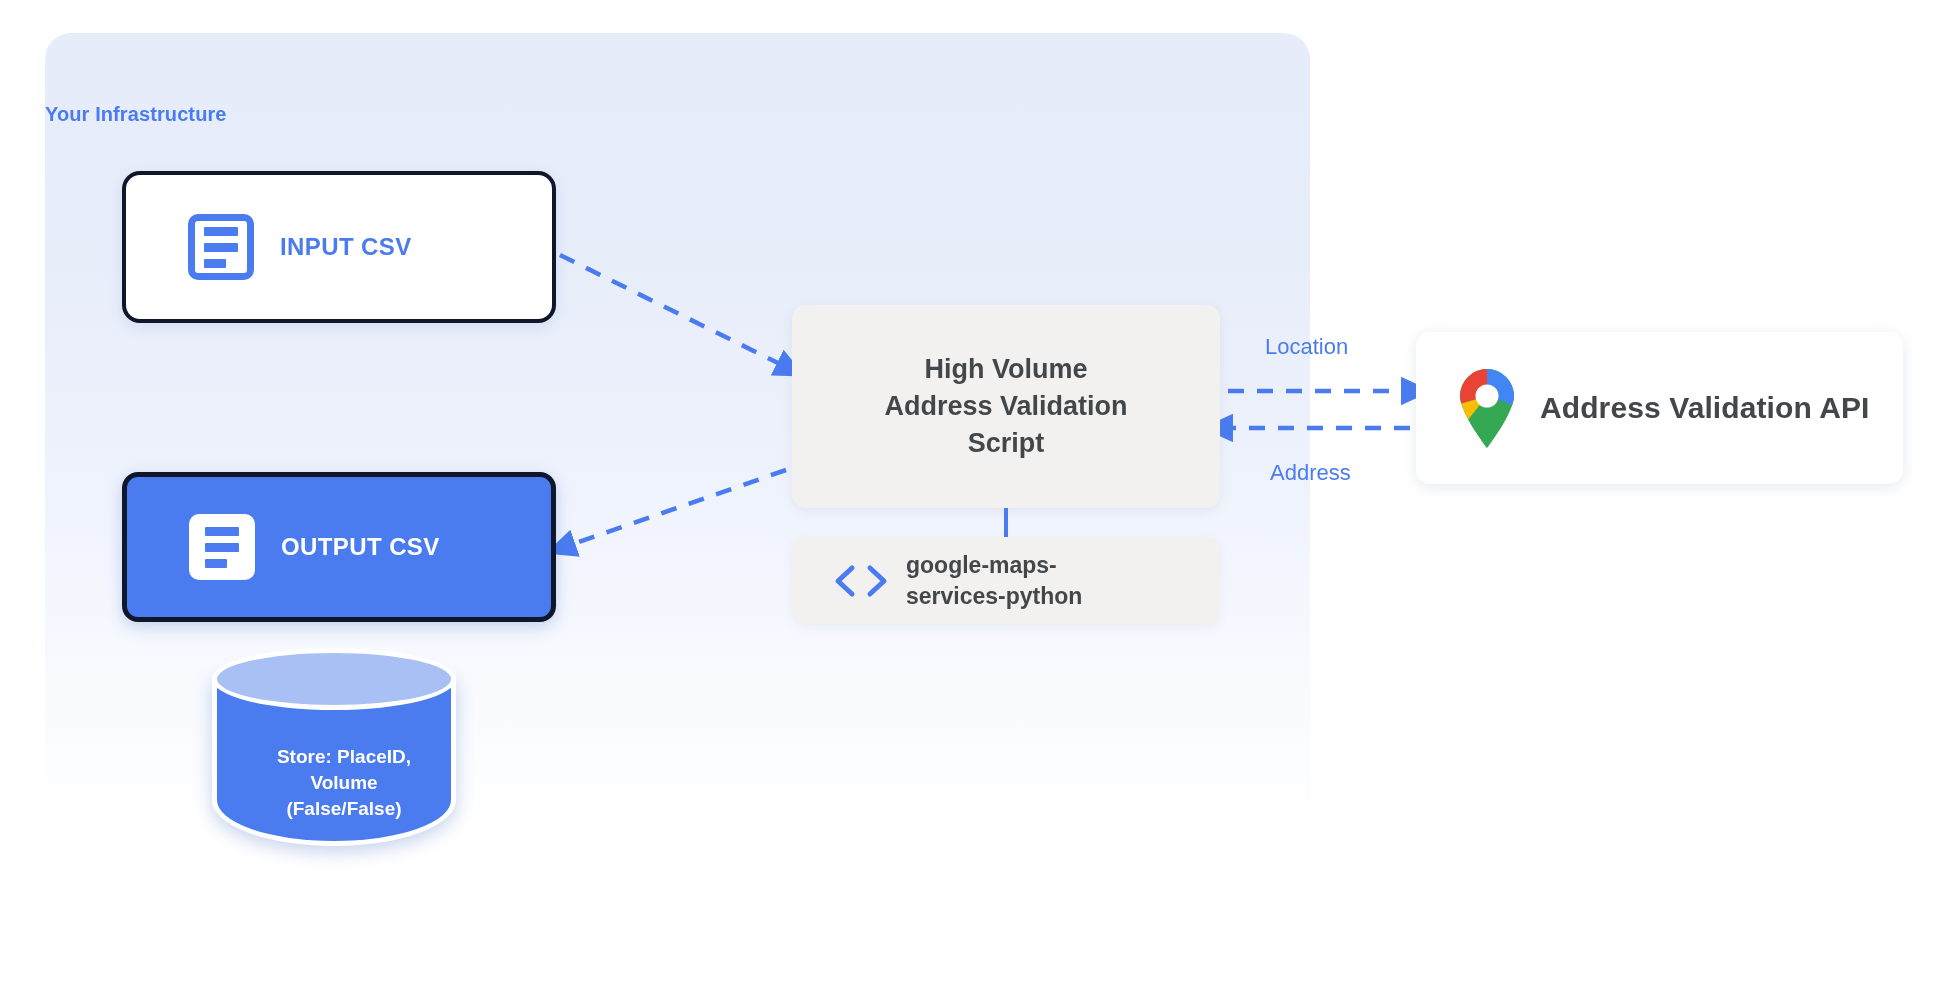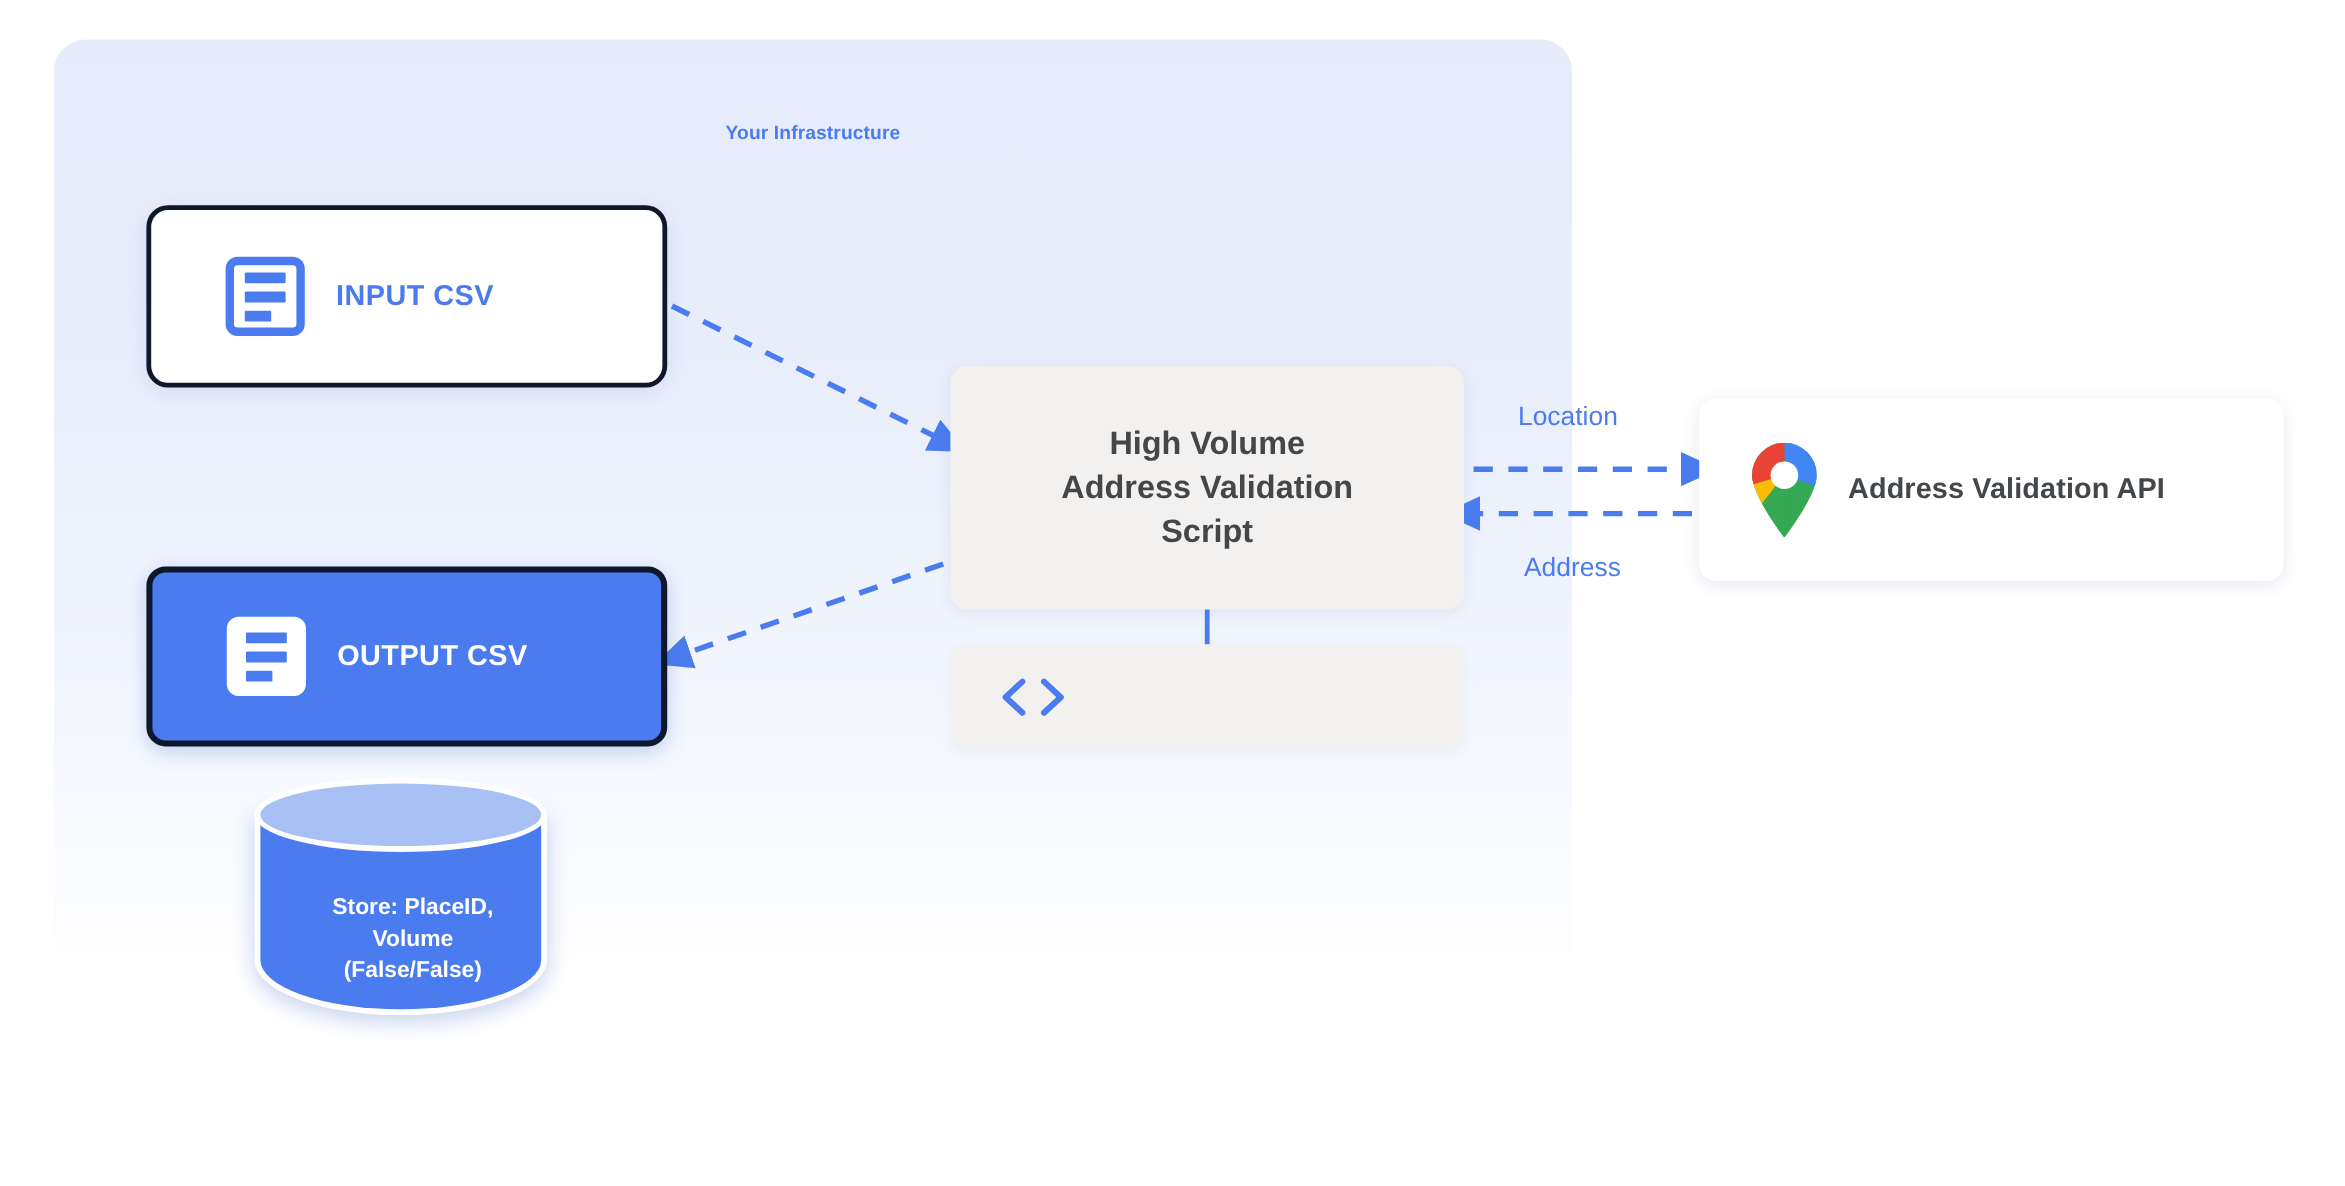--- a/index.html
+++ b/index.html
@@ -33,22 +33,22 @@
                 #eef2fc 55%,
                 #f5f8fe 75%,
                 #fbfcfe 90%,
                 #ffffff 100%);
   }
   .infra-title {
     position: absolute;
     left: 0;
     top: 70px;
     width: 1265px;
-    text-align: center;
-    font-size: 16px;
+    text-align: left;
+    font-size: 20px;
     font-weight: 700;
     letter-spacing: .1px;
     color: #4a7cf0;
   }
 
   
   .card {
     position: absolute;
     box-sizing: border-box;
     display: flex;
@@ -188,21 +188,21 @@
   .api-card {
     left: 1416px;
     top: 332px;
     width: 487px;
     height: 152px;
     background: #ffffff;
     border-radius: 14px;
     box-shadow: 0 3px 14px rgba(100,120,160,.16);
   }
   .api-card .lbl {
-    font-size: 24px;
+    font-size: 30px;
     font-weight: 700;
     color: #44474a;
     letter-spacing: .1px;
   }
   .maps-pin {
     margin-left: 40px;
     margin-right: 22px;
     flex: 0 0 auto;
     display: flex;
     align-items: center;
@@ -333,20 +333,24 @@
 
   <div class="script-connector"></div>
 
   <div class="library-box">
     <span class="code-icon">
       <svg width="58" height="34" viewBox="0 0 58 34">
         <path d="M20 4 L6 17 L20 30" fill="none" stroke="#4a7cf0" stroke-width="5" stroke-linecap="round" stroke-linejoin="round"></path>
         <path d="M38 4 L52 17 L38 30" fill="none" stroke="#4a7cf0" stroke-width="5" stroke-linecap="round" stroke-linejoin="round"></path>
       </svg>
     </span>
+    <div class="txt">
+      <div>google-maps-</div>
+      <div>services-python</div>
+    </div>
   </div>
 
   <div class="flow-label loc">Location</div>
   <div class="flow-label place">Address</div>
 
   <div class="card api-card">
     <span class="maps-pin">
       <svg width="62" height="82" viewBox="0 0 62 82">
         <defs>
           <clipPath id="pinClip">

